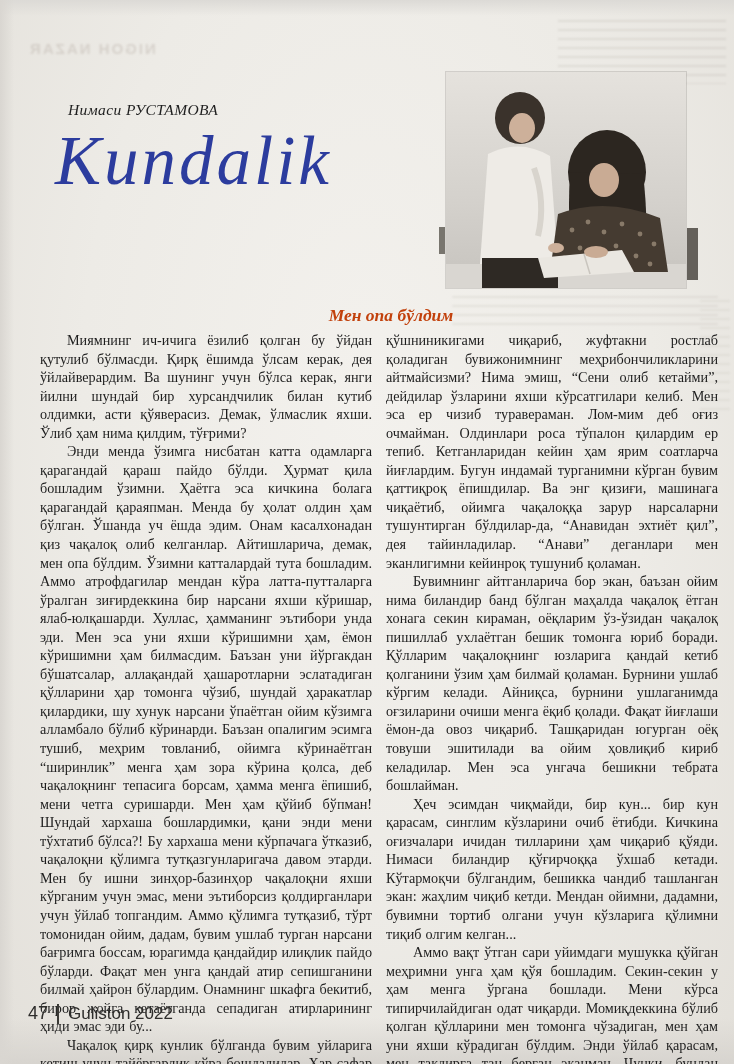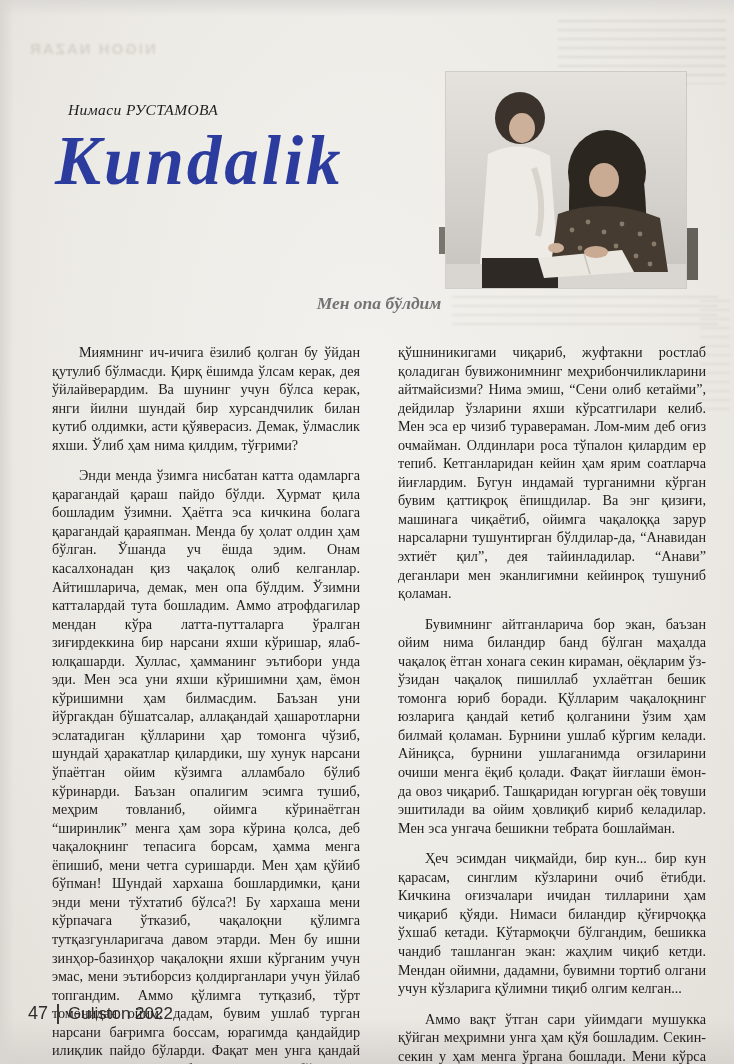--- a/index.html
+++ b/index.html
@@ -29,42 +29,42 @@
   }
   .gl-top{left:558px;top:20px;width:168px;height:64px;}
   .gl-mid{left:700px;top:300px;width:30px;height:110px;opacity:.3;}
   .gl-below{left:452px;top:296px;width:266px;height:30px;opacity:.35;}
   .author{
     position:absolute;left:68px;top:101px;
     font-style:italic;font-size:15.5px;color:#1f1f1f;letter-spacing:.4px;
   }
   .title{
     position:absolute;left:55px;top:122px;margin:0;
-    font-family:"Liberation Serif", serif;font-style:italic;font-weight:700;
+    font-family:"Liberation Serif", serif;font-style:italic;font-weight:400;
     font-size:69px;letter-spacing:3px;color:#2c3c9e;
   }
   .photo{
     position:absolute;left:446px;top:72px;width:240px;height:216px;
     box-shadow:0 0 0 1px rgba(120,115,110,.25);
   }
   .photo svg{display:block;}
   .bar{position:absolute;pointer-events:none;}
   .bar-left{left:439px;top:227px;width:6px;height:27px;background:#5a564f;opacity:.8;}
   .bar-right{left:687px;top:228px;width:11px;height:52px;background:#4c4842;opacity:.85;}
   .section-heading{
-    position:absolute;left:40px;top:293px;width:678px;margin:0;
-    text-align:center;font-style:italic;font-weight:bold;font-size:17.5px;color:#737373;
+    position:absolute;left:40px;top:293px;width:678px;margin:12px;
+    text-align:center;font-style:italic;font-weight:bold;font-size:17.5px;color:#c2410c;
   }
   .columns{
     position:absolute;left:40px;top:331px;width:678px;
     display:flex;gap:14px;
   }
   .col{width:332px;}
   .col p{
-    margin:12px;text-align:justify;
+    margin:0;text-align:justify;
     font-size:14.2px;line-height:18.55px;color:#1d1d1d;
     text-indent:27px;word-spacing:.5px;
   }
   .col p.cont{text-indent:0;}
   .footer{
     position:absolute;left:28px;top:1003px;
     display:flex;align-items:center;
     font-family:"Liberation Sans", sans-serif;font-size:17px;color:#2e2d2b;
   }
   .footer .num{font-size:18px;}

